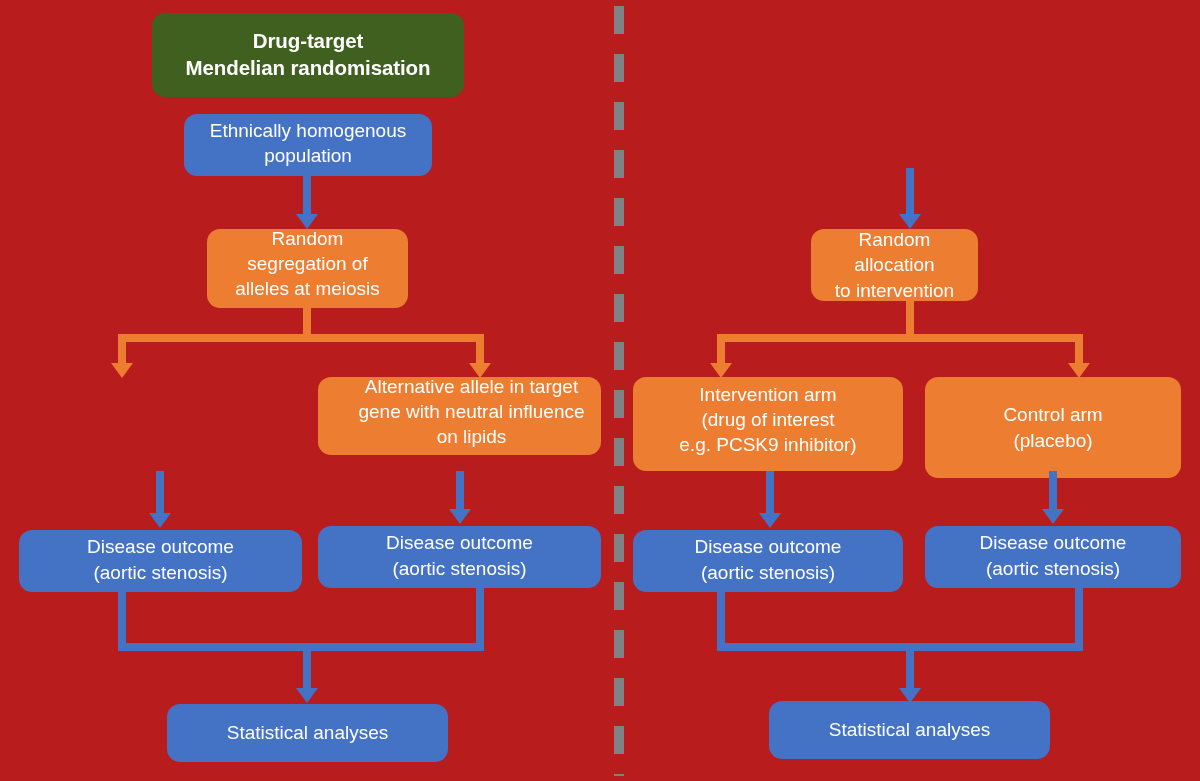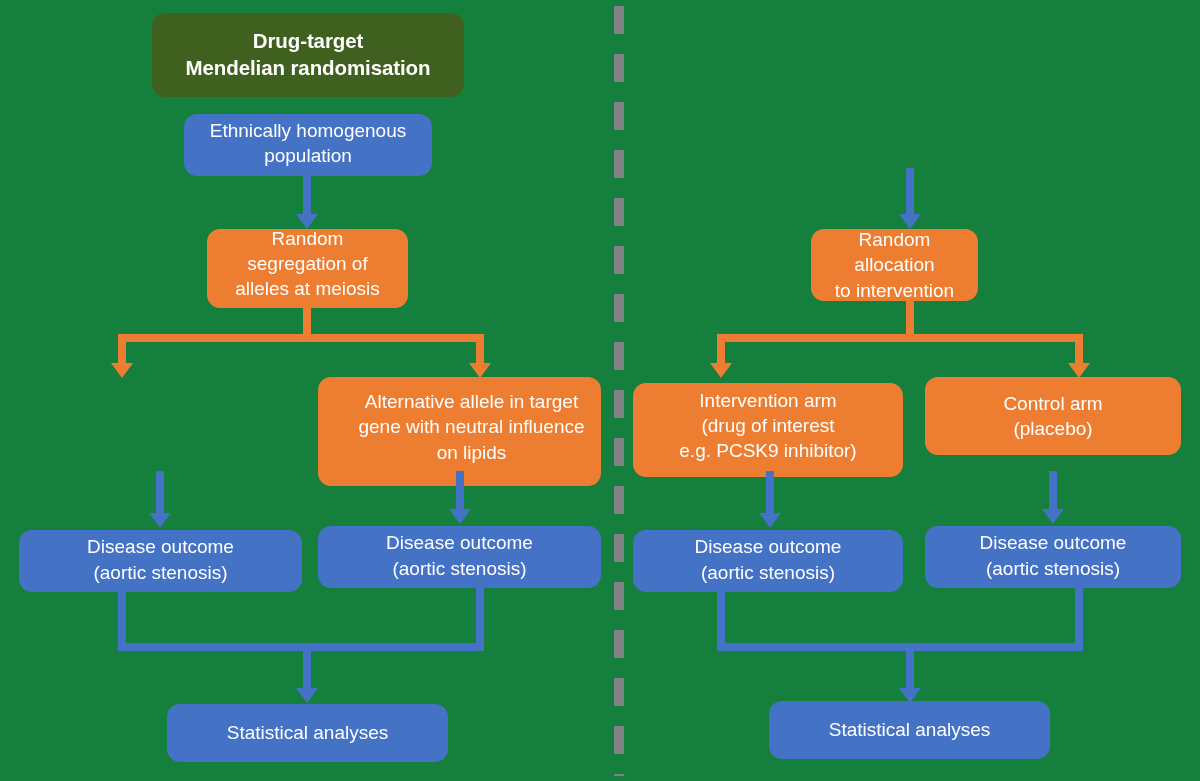--- a/index.html
+++ b/index.html
@@ -8,21 +8,21 @@
     padding: 0;
     background: #ffffff;
   }
   body {
     font-family: "Liberation Sans", sans-serif;
   }
   #diagram {
     position: relative;
     width: 1200px;
     height: 781px;
-    background: #15803d;
+    background: #b91c1c;
     overflow: hidden;
   }
 
   
   .node {
     position: absolute;
     box-sizing: border-box;
     border-radius: 13px;
     display: flex;
     align-items: center;
@@ -124,21 +124,21 @@
   </div>
 
   <div class="vline bar orange" style="left:303px; top:308px; width:8px; height:30px;"></div>
   <div class="hline bar orange" style="left:118px; top:334px; width:366px; height:8px;"></div>
   <div class="vline bar orange" style="left:118px; top:334px; width:8px; height:30px;"></div>
   <div class="arrowhead orange" style="left:111px; top:363px;"></div>
   <div class="vline bar orange" style="left:476px; top:334px; width:8px; height:30px;"></div>
   <div class="arrowhead orange" style="left:469px; top:363px;"></div>
 
 
-  <div class="node orange clipped" style="left:318px; top:377px; width:283px; height:109px;padding-left:24px;">
+  <div class="node orange clipped" style="left:318px; top:377px; width:283px; height:78px;padding-left:24px;">
     <span class="txt" style="margin-top:-9px;">Alternative allele in target
 gene with neutral influence
 on lipids</span>
   </div>
 
   <div class="vline bar blue" style="left:156px; top:471px; width:8px; height:44px;"></div>
   <div class="arrowhead blue" style="left:149px; top:513px;"></div>
 
   <div class="vline bar blue" style="left:456px; top:471px; width:8px; height:40px;"></div>
   <div class="arrowhead blue" style="left:449px; top:509px;"></div>
@@ -173,27 +173,27 @@
 to intervention</span>
   </div>
 
   <div class="vline bar orange" style="left:906px; top:301px; width:8px; height:37px;"></div>
   <div class="hline bar orange" style="left:717px; top:334px; width:366px; height:8px;"></div>
   <div class="vline bar orange" style="left:717px; top:334px; width:8px; height:30px;"></div>
   <div class="arrowhead orange" style="left:710px; top:363px;"></div>
   <div class="vline bar orange" style="left:1075px; top:334px; width:8px; height:30px;"></div>
   <div class="arrowhead orange" style="left:1068px; top:363px;"></div>
 
-  <div class="node orange clipped" style="left:633px; top:377px; width:270px; height:94px;margin-top:6px;">
+  <div class="node orange clipped" style="left:633px; top:377px; width:270px; height:94px;">
     <span class="txt" style="margin-top:-9px;">Intervention arm
 (drug of interest
 e.g. PCSK9 inhibitor)</span>
   </div>
 
-  <div class="node orange" style="left:925px; top:377px; width:256px; height:78px;">
+  <div class="node orange" style="left:925px; top:377px; width:256px; height:101px;">
     <span class="txt">Control arm
 (placebo)</span>
   </div>
 
   <div class="vline bar blue" style="left:766px; top:471px; width:8px; height:44px;"></div>
   <div class="arrowhead blue" style="left:759px; top:513px;"></div>
 
   <div class="vline bar blue" style="left:1049px; top:471px; width:8px; height:40px;"></div>
   <div class="arrowhead blue" style="left:1042px; top:509px;"></div>
 

